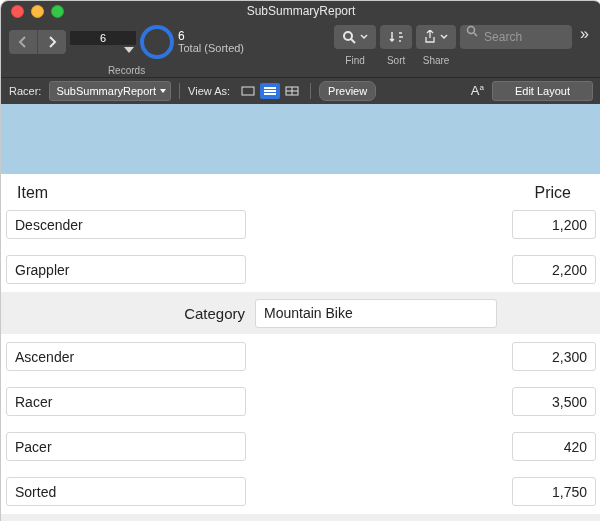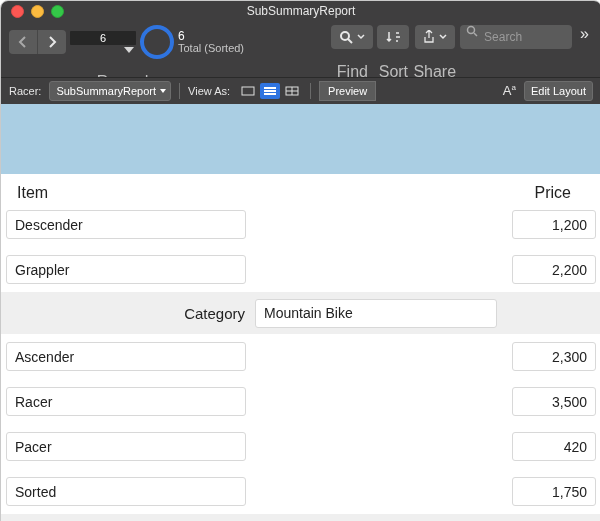--- a/index.html
+++ b/index.html
@@ -19,41 +19,41 @@
   .nav-btn{width:28px;height:24px;background:#5b5b5b;display:flex;align-items:center;justify-content:center;color:#a0a0a0;}
   .nav-btn.left{border-radius:4px 0 0 4px;border-right:1px solid #474747;}
   .nav-btn.right{border-radius:0 4px 4px 0;}
   .slider-box{display:flex;flex-direction:column;width:66px;margin-left:4px;}
   .slider-top{height:14px;background:#262626;border-radius:1px;color:#fff;text-align:center;font-size:11px;line-height:14px;}
   .slider-track{height:8px;position:relative;}
   .slider-track::after{content:"";position:absolute;right:2px;bottom:0;width:0;height:0;border-left:5px solid transparent;border-right:5px solid transparent;border-top:6px solid #d6d6d6;}
   .ring{width:26px;height:26px;border:4px solid #2f74e0;border-radius:50%;margin:0 4px;}
   .totals{display:flex;flex-direction:column;font-size:11px;color:#c7c7c7;justify-content:center;}
   .totals .n{color:#fff;font-size:12px;line-height:12px;}
-  .tb-label{color:#bdbdbd;font-size:16px;margin-top:14px;}
+  .tb-label{color:#bdbdbd;font-size:10px;margin-top:6px;}
   .spacer{flex:1;}
   .tb-btn{height:24px;background:#5b5b5b;border-radius:4px;display:flex;align-items:center;justify-content:center;color:#e7e7e7;padding:0 8px;gap:4px;}
   .tb-btn svg{fill:#e7e7e7;}
   .search{height:24px;background:#5b5b5b;border-radius:4px;display:flex;padding:0 6px;gap:4px;color:#a9a9a9;width:100px;}
   .search input{background:transparent;border:none;outline:none;color:#e7e7e7;font-size:12px;width:64px;}
   .search input::placeholder{color:#9a9a9a;}
   .overflow{color:#e7e7e7;font-size:16px;padding:0 4px;}
   
   .subbar{height:26px;background:#3f3e3f;border-top:1px solid #2a2a2a;display:flex;align-items:center;font-size:11px;color:#e6e6e6;padding:0 8px;gap:8px;}
   .layout-pop{height:18px;background:#5b5b5b;border:1px solid #6d6d6d;border-radius:3px;display:flex;align-items:center;padding:0 14px 0 6px;font-size:11px;color:#fff;position:relative;}
   .layout-pop::after{content:"";position:absolute;right:4px;top:7px;border-left:3px solid transparent;border-right:3px solid transparent;border-top:4px solid #fff;}
   .vdiv{width:1px;height:16px;background:#6a6a6a;}
   .view-icons{display:flex;gap:2px;}
   .vicon{width:20px;height:16px;border-radius:2px;display:flex;align-items:center;justify-content:center;}
   .vicon.active{background:#2f74e0;}
   .vicon svg{fill:#e0e0e0;}
-  .preview-btn{height:18px;background:#5b5b5b;border:1px solid #6d6d6d;border-radius:0;color:#fff;font-size:11px;padding:0 8px;display:inline-flex;align-items:center;}
+  .preview-btn{height:18px;background:#5b5b5b;border:1px solid #6d6d6d;border-radius:7px;color:#fff;font-size:11px;padding:0 8px;display:inline-flex;align-items:center;}
   .aa{font-size:13px;color:#e5e5e5;}
   .aa sup{font-size:8px;}
-  .edit-btn{height:18px;background:#5b5b5b;border:1px solid #6d6d6d;border-radius:3px;color:#fff;font-size:11px;padding:0 6px;display:inline-flex;align-items:center;}
+  .edit-btn{height:18px;background:#5b5b5b;border:1px solid #6d6d6d;border-radius:3px;color:#fff;font-size:11px;padding:0 22px;display:inline-flex;align-items:center;}
   
   .body{flex:1;overflow:auto;background:#fff;}
   .blueband{height:70px;background:#aacee3;}
   .headerrow{display:flex;padding:0 16px;height:28px;align-items:flex-end;font-size:16px;color:#222;}
   .headerrow .hr-price{margin-left:auto;padding-right:14px;}
   .record{display:flex;align-items:center;height:37px;padding:4px 5px;gap:10px;}
   .field{height:27px;border:1px solid #d8d8d8;border-radius:3px;background:#fff;font-size:14px;color:#222;display:flex;align-items:center;padding:0 8px;}
   .field.item{width:222px;}
   .field.price{width:66px;margin-left:auto;justify-content:flex-end;}
   .sub{background:#efefef;height:42px;display:flex;align-items:center;padding:0 14px;}

